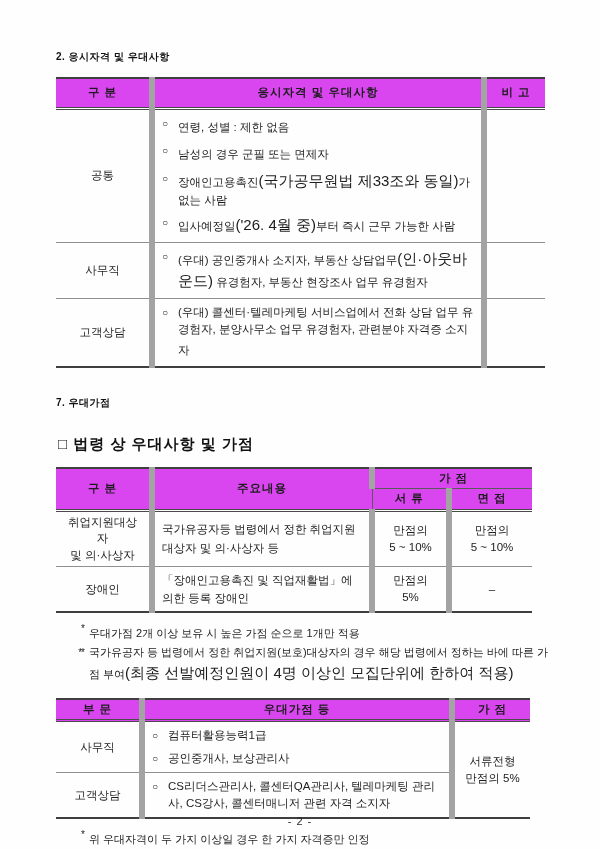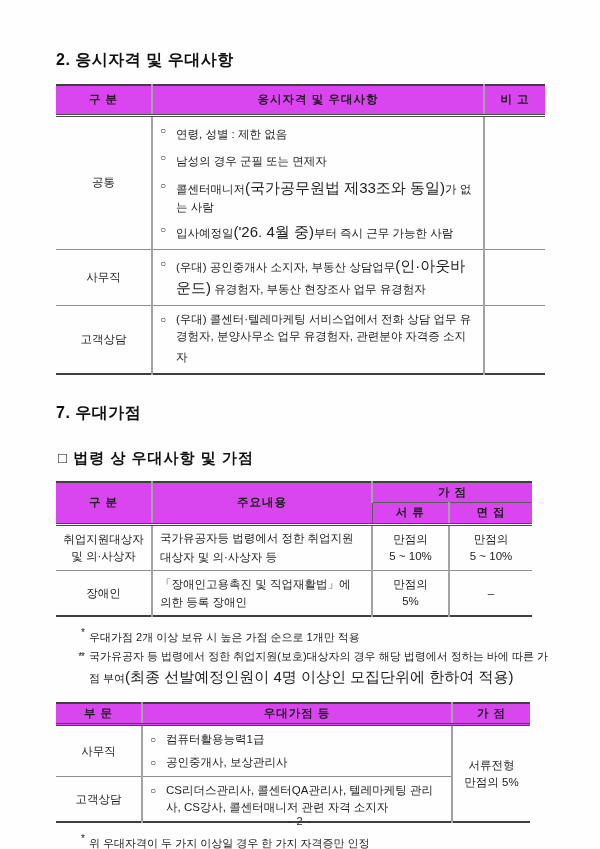--- a/index.html
+++ b/index.html
@@ -7,36 +7,36 @@
     position: relative;
     width: 600px; height: 849px;
     box-sizing: border-box;
     padding: 50px 48px 0 56px;
     background: #fefefe;
     font-family: "Liberation Sans", sans-serif;
     color: #1c1c1c;
     overflow: hidden;
   }
   .sec-title {
-    font-size: 16px; font-weight: bold; letter-spacing: 0.5px;
+    font-size: 10px; font-weight: bold; letter-spacing: 0.5px;
     margin: 0 0 13px 0; color: #111;
   }
   .sub-heading {
     font-size: 15px; font-weight: bold; letter-spacing: 1px;
     margin: 0 0 13px 2px; color: #111;
   }
 
   
   table.hwp {
     border-collapse: collapse; table-layout: fixed;
     border-top: 2px solid #3f3f3f; border-bottom: 2px solid #3f3f3f;
     font-size: 11.5px; color: #1c1c1c;
   }
   table.hwp th, table.hwp td {
-    border-left: 2px solid #a3a3a3; border-right: 1px solid #5a5a5a;
+    border-left: 6px solid #a3a3a3; border-right: 1px solid #5a5a5a;
     padding: 2px 7px; vertical-align: middle; box-sizing: border-box;
     font-weight: normal;
   }
   table.hwp tr > *:first-child { border-left: none; }
   table.hwp tr > *:last-child  { border-right: none; }
   table.hwp th {
     background: #d946ef; font-weight: bold; text-align: center;
     letter-spacing: 1px;
   }
   .hdr-final { border-bottom: 3px double #4a4a4a !important; }
@@ -87,21 +87,21 @@
           <div class="bullet-line">
             <span class="bullet">○</span>
             <span><span>연령, 성별 : 제한 없음</span><span class="small"></span><span></span></span>
           </div>
           <div class="bullet-line">
             <span class="bullet">○</span>
             <span><span>남성의 경우 군필 또는 면제자</span><span class="small"></span><span></span></span>
           </div>
           <div class="bullet-line">
             <span class="bullet">○</span>
-            <span><span>콜센터매니저</span><span class="small">(국가공무원법 제33조와 동일)</span><span>가 없는 사람</span></span>
+            <span><span>장애인고용촉진</span><span class="small">(국가공무원법 제33조와 동일)</span><span>가 없는 사람</span></span>
           </div>
           <div class="bullet-line">
             <span class="bullet">○</span>
             <span><span>입사예정일</span><span class="small">('26. 4월 중)</span><span>부터 즉시 근무 가능한 사람</span></span>
           </div>
         </div>
       </td>
       <td></td>
     </tr>
     <tr class="row-div">

